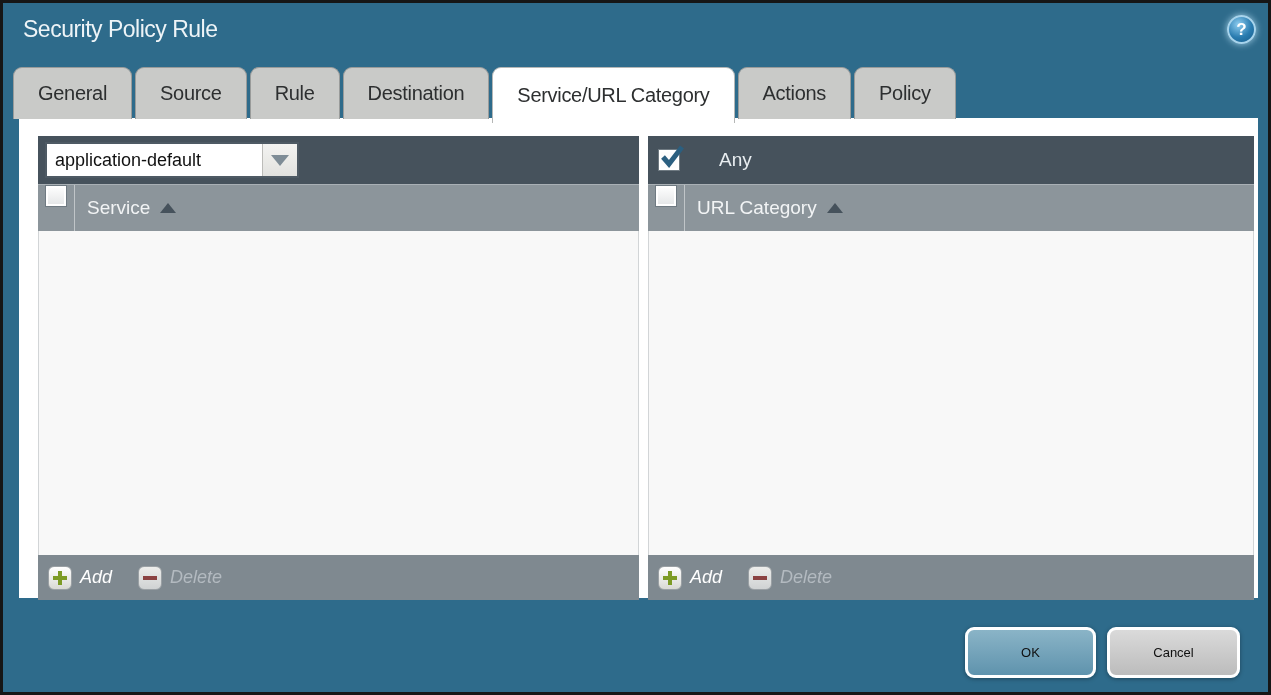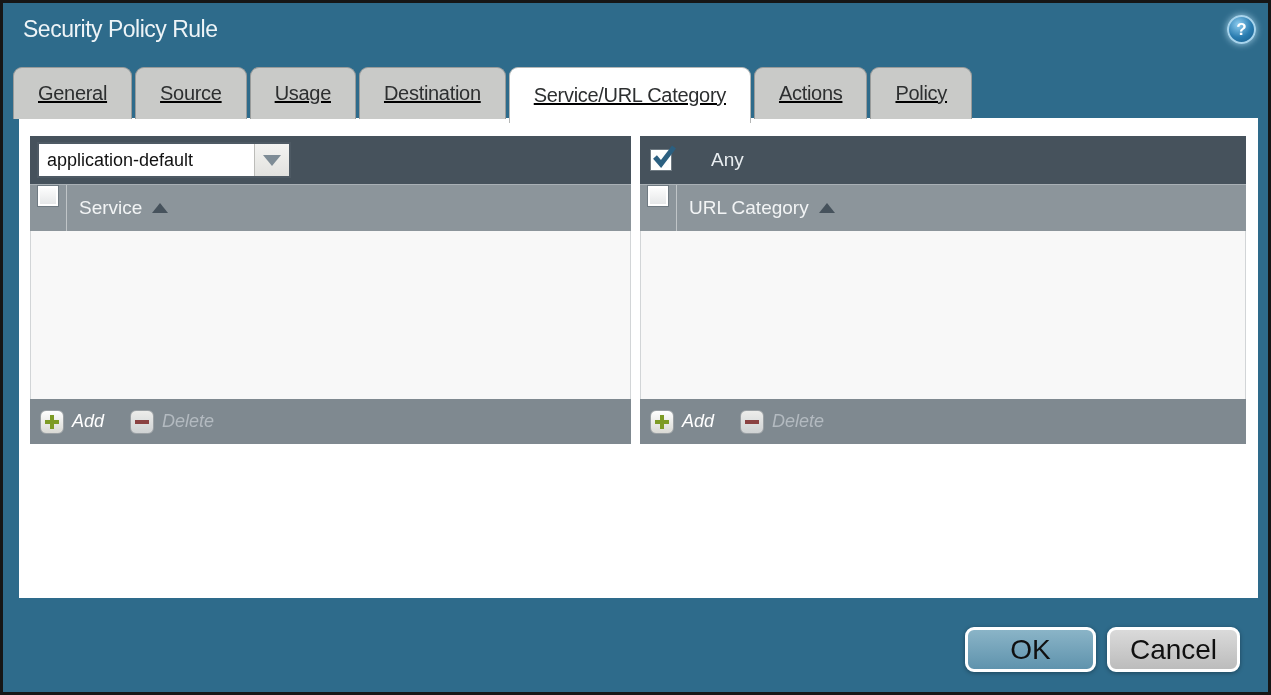--- a/index.html
+++ b/index.html
@@ -14,31 +14,31 @@
     letter-spacing:-0.5px;
   }
   .help-btn{
     position:absolute;left:1224px;top:12px;width:29px;height:29px;border-radius:50%;
     background:radial-gradient(circle at 38% 30%, #8ecdf0, #2a7cb0 55%, #155a88);
     border:2px solid #a8d4ec;box-shadow:0 0 7px rgba(185,224,246,.85);
     color:#fff;font-weight:bold;font-size:17px;display:flex;align-items:center;
     justify-content:center;box-sizing:border-box;cursor:pointer;
   }
   
-  .tabs{position:absolute;left:10px;top:64px;display:flex;gap:3px;height:56px;z-index:2;text-decoration:underline;}
+  .tabs{position:absolute;left:10px;top:64px;display:flex;gap:3px;height:56px;z-index:2;}
   .tab{
     background:#c9cac8;border:1px solid #999b9a;border-bottom:none;
     border-radius:9px 9px 0 0;padding:0 24px;display:flex;align-items:center;
     font-size:20px;color:#2d2f30;height:52px;box-sizing:border-box;cursor:pointer;
     letter-spacing:-0.3px;
   }
   .tab.active{background:#ffffff;height:56px;z-index:3;border-color:#b5b7b6;}
   
   .content{position:absolute;left:16px;top:115px;width:1239px;height:480px;background:#ffffff;z-index:1;}
-  .panel{position:absolute;top:18px;display:flex;flex-direction:column;height:308px;}
+  .panel{position:absolute;top:18px;display:flex;flex-direction:column;height:464px;margin-left:8px;}
   #service-panel{left:11px;width:601px;}
   #url-panel{left:621px;width:606px;}
   .panel-header{height:48px;background:#46525c;flex:0 0 48px;position:relative;}
   .col-header{
     height:47px;background:#8c959b;flex:0 0 47px;display:flex;
     border-top:1px solid #a9b0b5;box-sizing:border-box;cursor:pointer;
   }
   .panel-body{flex:1;background:#f8f8f8;border-left:1px solid #d2d5d7;border-right:1px solid #d2d5d7;box-sizing:border-box;}
   .panel-footer{height:45px;background:#7f8990;flex:0 0 45px;display:flex;align-items:center;font-style:italic;}
   
@@ -80,42 +80,42 @@
   .icon-add-bg{background:linear-gradient(#ffffff,#d9d9d4);}
   .icon-del-bg{background:linear-gradient(#ededeb,#cfd2d3);}
   .bar{position:absolute;background:#7d9b25;}
   .bar-h{left:4px;top:9px;width:14px;height:4px;}
   .bar-v{left:9px;top:4px;width:4px;height:14px;}
   .bar-minus{left:4px;top:9px;width:14px;height:4px;background:#8b4242;}
   .add-label{color:#ffffff;font-size:18px;margin-left:8px;}
   .delete-label{color:#b3bac0;font-size:18px;margin-left:8px;}
   
   .btn{
-    position:absolute;top:624px;height:45px;border-radius:9px;border:3px solid #ffffff;
-    font-size:28px;color:#101010;display:flex;align-items:center;justify-content:center;
+    position:absolute;top:624px;height:51px;border-radius:9px;border:3px solid #ffffff;
+    font-size:13px;color:#101010;display:flex;align-items:center;justify-content:center;
     box-sizing:border-box;cursor:pointer;box-shadow:0 1px 4px rgba(0,0,0,.35);
     font-family:inherit;
   }
   #ok-btn{left:962px;width:131px;background:linear-gradient(#8ab4c7,#5f93ad);}
   #cancel-btn{left:1104px;width:133px;background:linear-gradient(#dadada,#bcbcbc);}
 </style>
 </head>
 <body>
 
 <div id="dialog">
 
   <div class="window-title">Security Policy Rule</div>
   <div class="help-btn">
     <span>?</span>
   </div>
 
   <div class="tabs">
     <div class="tab">General</div>
     <div class="tab">Source</div>
-    <div class="tab">Usage</div>
+    <div class="tab">Rule</div>
     <div class="tab">Destination</div>
     <div class="tab active">Service/URL Category</div>
     <div class="tab">Actions</div>
     <div class="tab">Policy</div>
   </div>
 
   <div class="content">
 
     <div class="panel" id="service-panel">
       <div class="panel-header">

